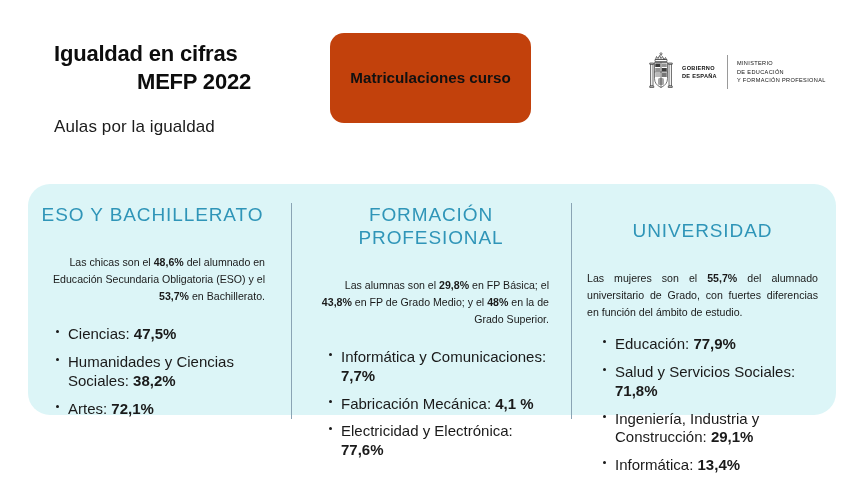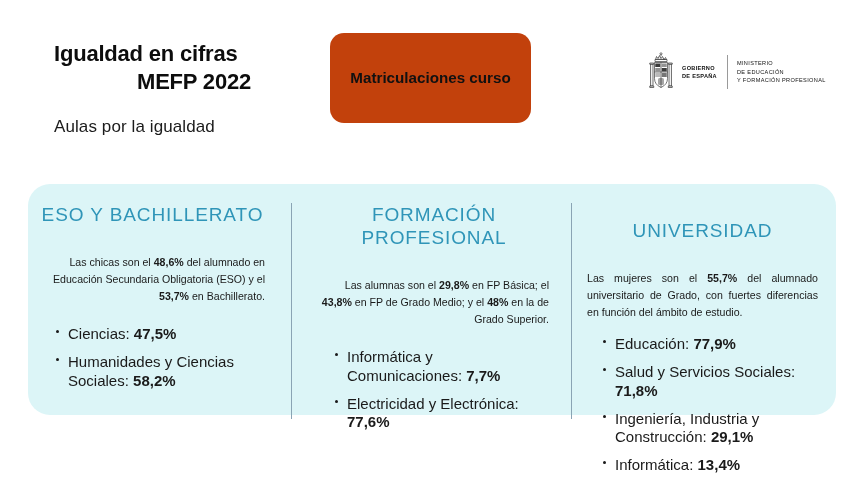--- a/index.html
+++ b/index.html
@@ -128,21 +128,21 @@
     left: 0; top: 0;
     width: 100%;
     height: 100%;
     display: flex;
   }
   .col {
     position: relative;
     box-sizing: border-box;
   }
   .col-1 { width: 263px; padding: 0 26px 0 12px; }
-  .col-2 { width: 280px; padding: 0 22px 0 28px; }
+  .col-2 { width: 280px; padding: 0 22px 0 22px; }
   .col-3 { width: 265px; padding: 16px 18px 0 16px; }
 
   .divider {
     position: absolute;
     top: 19px;
     width: 1px;
     height: 216px;
     background: #8aa4b4;
   }
   .divider.d1 { left: 263px; }
@@ -268,31 +268,33 @@
     <div class="divider d2"></div>
 
     <div class="columns">
 
       <div class="col col-1">
         <h2 class="col-head">ESO Y BACHILLERATO</h2>
         <p class="col-para">Las chicas son el <b>48,6%</b> del alumnado en Educación Secundaria Obligatoria (ESO) y el <b>53,7%</b> en Bachillerato.</p>
         <div class="list-wrap-1">
           <ul class="col-list">
               <li><span>Ciencias: </span><b>47,5%</b></li>
-              <li><span>Humanidades y Ciencias Sociales: </span><b>58,2%</b></li>
+              <li><span>Humanidades y Ciencias Sociales: </span><b>38,2%</b></li>
+              <li><span>Artes: </span><b>72,1%</b></li>
             </ul>
         </div>
       </div>
 
       <div class="col col-2">
         <h2 class="col-head">FORMACIÓN PROFESIONAL</h2>
         <p class="col-para">Las alumnas son el <b>29,8%</b> en FP Básica; el <b>43,8%</b> en FP de Grado Medio; y el <b>48%</b> en la de Grado Superior.</p>
         <div class="list-wrap-2">
           <ul class="col-list">
               <li><span>Informática y Comunicaciones: </span><b>7,7%</b></li>
+              <li><span>Fabricación Mecánica: </span><b>4,1 %</b></li>
               <li><span>Electricidad y Electrónica: </span><b>77,6%</b></li>
             </ul>
         </div>
       </div>
 
       <div class="col col-3">
         <h2 class="col-head">UNIVERSIDAD</h2>
         <p class="col-para">Las mujeres son el <b>55,7%</b> del alumnado universitario de Grado, con fuertes diferencias en función del ámbito de estudio.</p>
         <div class="list-wrap-3">
           <ul class="col-list">

